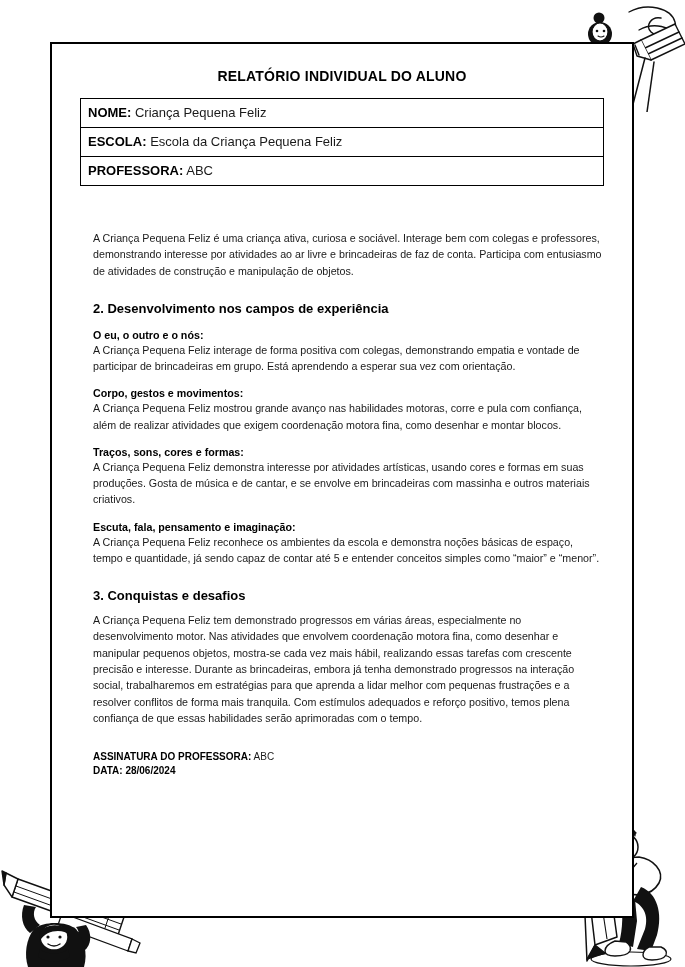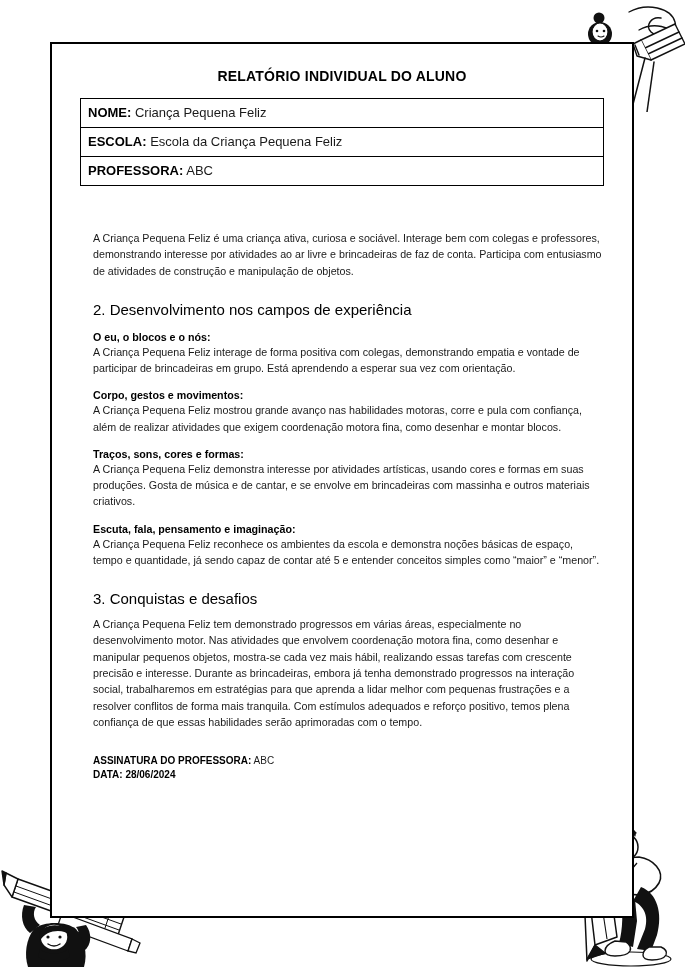--- a/index.html
+++ b/index.html
@@ -88,22 +88,22 @@
 
   p.para {
     font-size: 10.7px;
     line-height: 1.52;
     color: #1a1a1a;
     margin: 0 0 6px 0;
     text-align: left;
   }
 
   h2.sec-head {
-    font-size: 15px;
-    font-weight: normal;
+    font-size: 13px;
+    font-weight: bold;
     color: #000;
     margin: 22px 0 9px 0;
   }
 
   h3.field-head {
     font-size: 10.7px;
     font-weight: bold;
     color: #000;
     margin: 13px 0 1px 0;
   }
@@ -291,21 +291,21 @@
 
       <div class="body-wrap">
 
         <div class="intro-block">
           <p class="para">A Criança Pequena Feliz é uma criança ativa, curiosa e sociável. Interage bem com colegas e professores, demonstrando interesse por atividades ao ar livre e brincadeiras de faz de conta. Participa com entusiasmo de atividades de construção e manipulação de objetos.</p>
         </div>
 
         <h2 class="sec-head">2. Desenvolvimento nos campos de experiência</h2>
 
         <div class="field-block">
-          <h3 class="field-head">O eu, o blocos e o nós:</h3>
+          <h3 class="field-head">O eu, o outro e o nós:</h3>
           <p class="para">A Criança Pequena Feliz interage de forma positiva com colegas, demonstrando empatia e vontade de participar de brincadeiras em grupo. Está aprendendo a esperar sua vez com orientação.</p>
         </div>
 
         <div class="field-block">
           <h3 class="field-head">Corpo, gestos e movimentos:</h3>
           <p class="para">A Criança Pequena Feliz mostrou grande avanço nas habilidades motoras, corre e pula com confiança, além de realizar atividades que exigem coordenação motora fina, como desenhar e montar blocos.</p>
         </div>
 
         <div class="field-block">
           <h3 class="field-head">Traços, sons, cores e formas:</h3>

